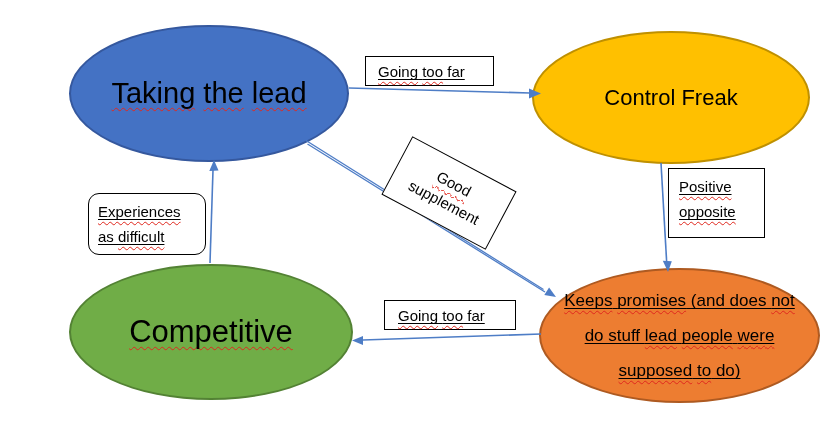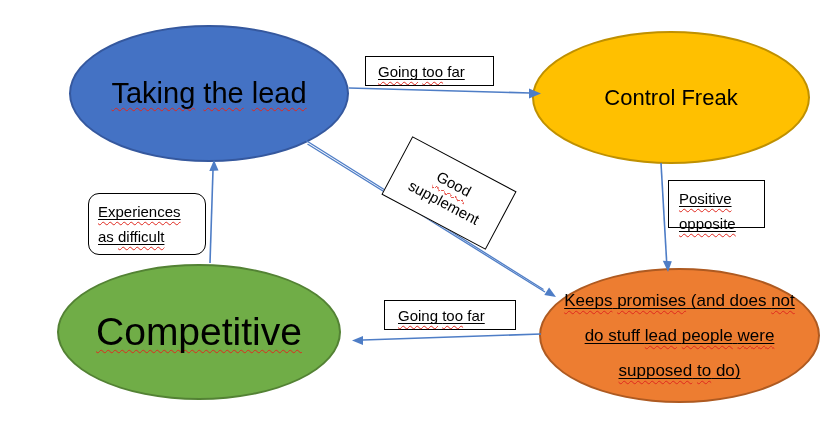--- a/index.html
+++ b/index.html
@@ -11,30 +11,30 @@
     color:#000;
     margin-left:36px;
   }
   .ellipse {
     position:absolute; border-radius:50%;
     display:flex; flex-direction:column; align-items:center; justify-content:center;
     text-align:center; box-sizing:border-box;
   }
   #node-taking      { left:33px;  top:25px;  width:280px; height:137px; border:2.5px solid; font-size:29px; }
   #node-control     { left:496px; top:31px;  width:278px; height:133px; border:2.5px solid; font-size:22px; }
-  #node-competitive { left:21px;  top:264px; width:284px; height:136px; border:2.5px solid; font-size:39px; }
+  #node-competitive { left:33px;  top:264px; width:284px; height:136px; border:2.5px solid; font-size:31px; }
   #node-keeps       { left:503px; top:268px; width:281px; height:135px; border:2.5px solid; font-size:17px; line-height:23px; }
 
   .labelbox {
     position:absolute; background:#ffffff; border:1.5px solid #000;
     box-sizing:border-box; font-size:15px; z-index:3;
   }
   #label-gtf-top    { left:329px; top:56px;  width:129px; height:30px; display:flex; align-items:center; padding-left:12px; }
   #label-gtf-bottom { left:348px; top:300px; width:132px; height:30px; display:flex; align-items:center; padding-left:13px; }
-  #label-positive   { left:632px; top:180px; width:97px;  height:48px; padding:5px 12px 0 10px; line-height:25px; }
+  #label-positive   { left:632px; top:168px; width:97px;  height:70px; padding:5px 12px 0 10px; line-height:25px; }
   #label-experiences{ left:52px;  top:193px; width:118px; height:62px; padding:5px 0 0 9px;  line-height:25px;border-radius:11px; }
   #label-good       { left:354px; top:160px; width:118px; height:66px; transform:rotate(28deg);
                       text-align:center; line-height:21px; padding-top:11px; }
 
   #arrow-layer { position:absolute; left:0; top:0; z-index:2; }
   .ellipse { z-index:1; }
 
   .tline { white-space:pre; }
   .sq {
     text-decoration-line:underline; text-decoration-style:wavy;

